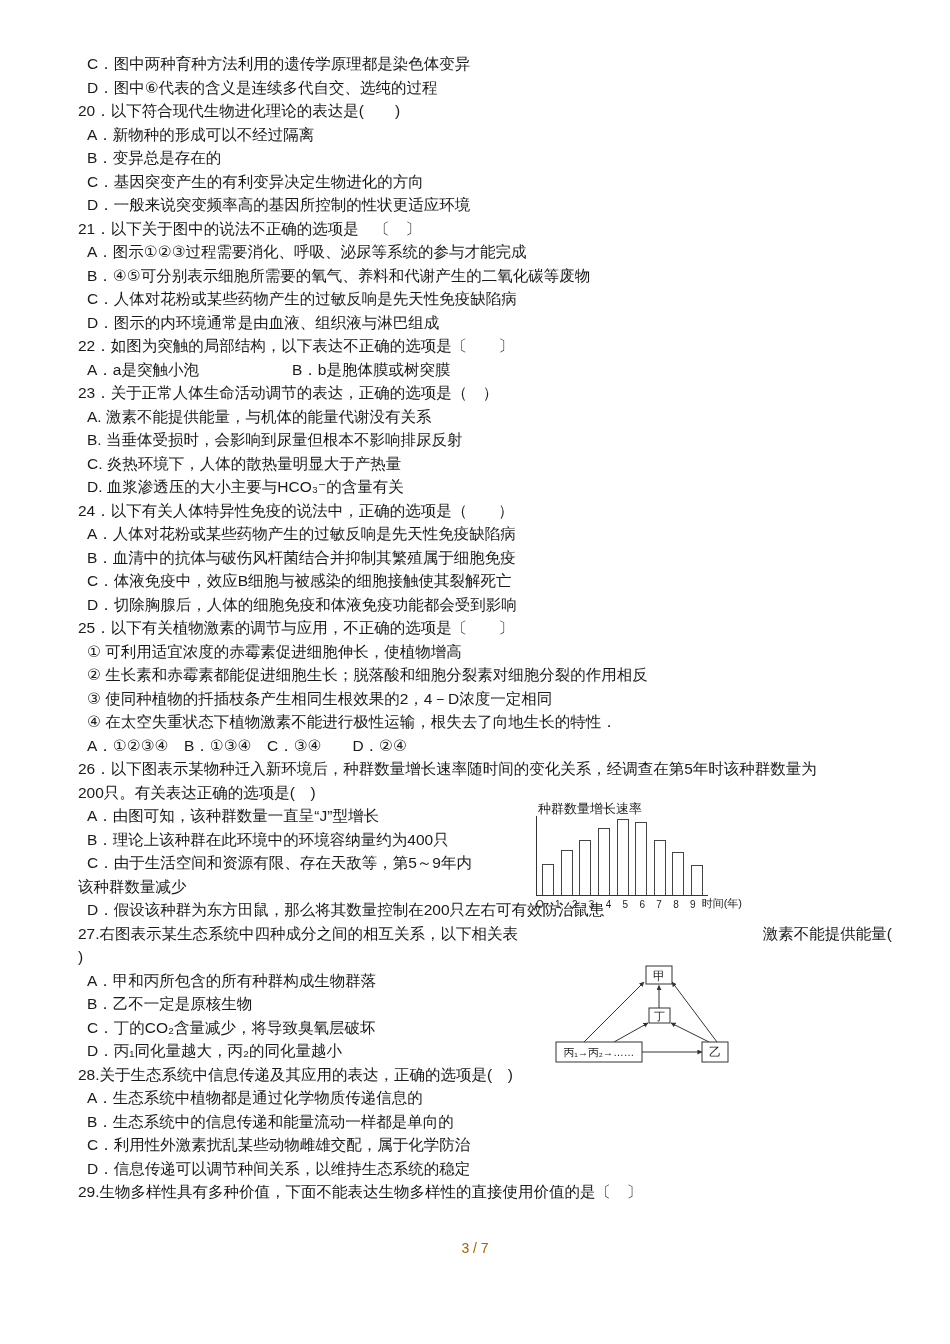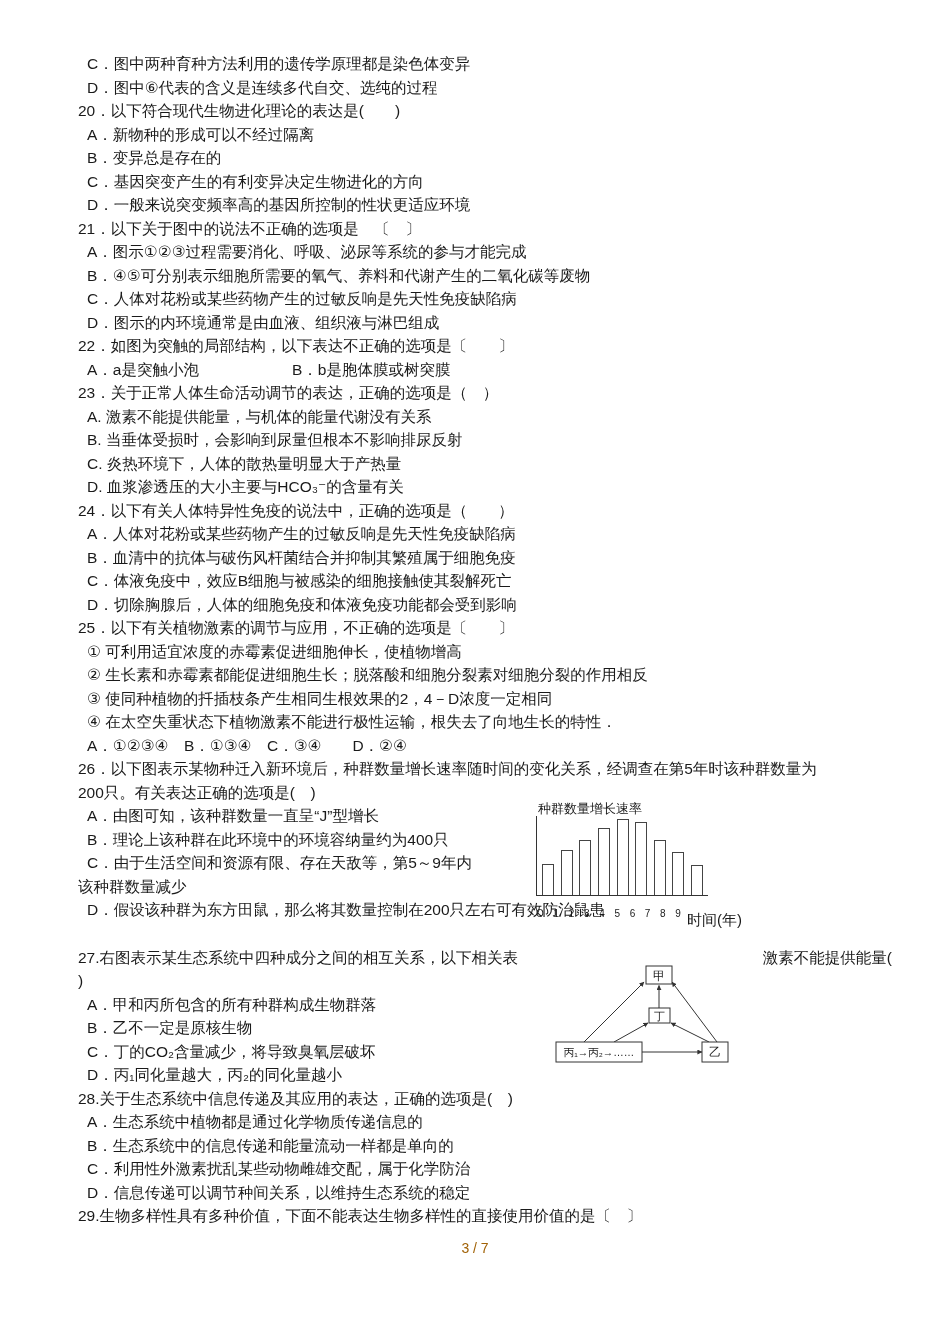--- a/index.html
+++ b/index.html
@@ -8,38 +8,38 @@
     background:#ffffff;color:#1a1a1a;
     font-family:"Liberation Sans","DejaVu Sans",sans-serif;
     overflow:hidden;
   }
   .content{position:absolute;left:78px;top:52px;right:58px;}
   .line{
     height:23.5px;line-height:23.5px;font-size:15.5px;
     white-space:nowrap;overflow:visible;
   }
   .opt{padding-left:9px;}
-  .split{display:flex;justify-content:space-between;margin-top:24px;}
+  .split{display:flex;justify-content:space-between;}
   .page-number{
     position:absolute;left:0;right:0;top:1240px;text-align:center;
     font-size:14px;color:#a16207;
   }
   
   .chart{position:absolute;left:528px;top:802px;width:214px;}
   .chart-ylabel{font-size:13px;height:14px;line-height:14px;padding-left:10px;}
   .chart-plot{
     width:172px;height:80px;margin-left:8px;
     border-left:1.2px solid #333;border-bottom:1.2px solid #333;
     display:flex;align-items:flex-end;justify-content:space-between;
     padding:0 5px;box-sizing:border-box;
   }
   .bar{width:12px;border:1px solid #444;border-bottom:none;background:#fff;box-sizing:border-box;}
   .chart-xrow{display:flex;align-items:center;margin-left:8px;}
   .chart-xticks{width:172px;display:flex;justify-content:space-between;font-size:10px;padding:1px 2px 0 0;box-sizing:border-box;}
-  .chart-xlabel{font-size:15px;margin-left:4px;white-space:nowrap;margin-top:15px;}
+  .chart-xlabel{font-size:11px;margin-left:4px;white-space:nowrap;}
   
   .diagram{position:absolute;left:554px;top:964px;}
   .diagram svg{display:block;}
 </style>
 </head>
 <body>
 
 <div class="page">
 
   <div class="content">

